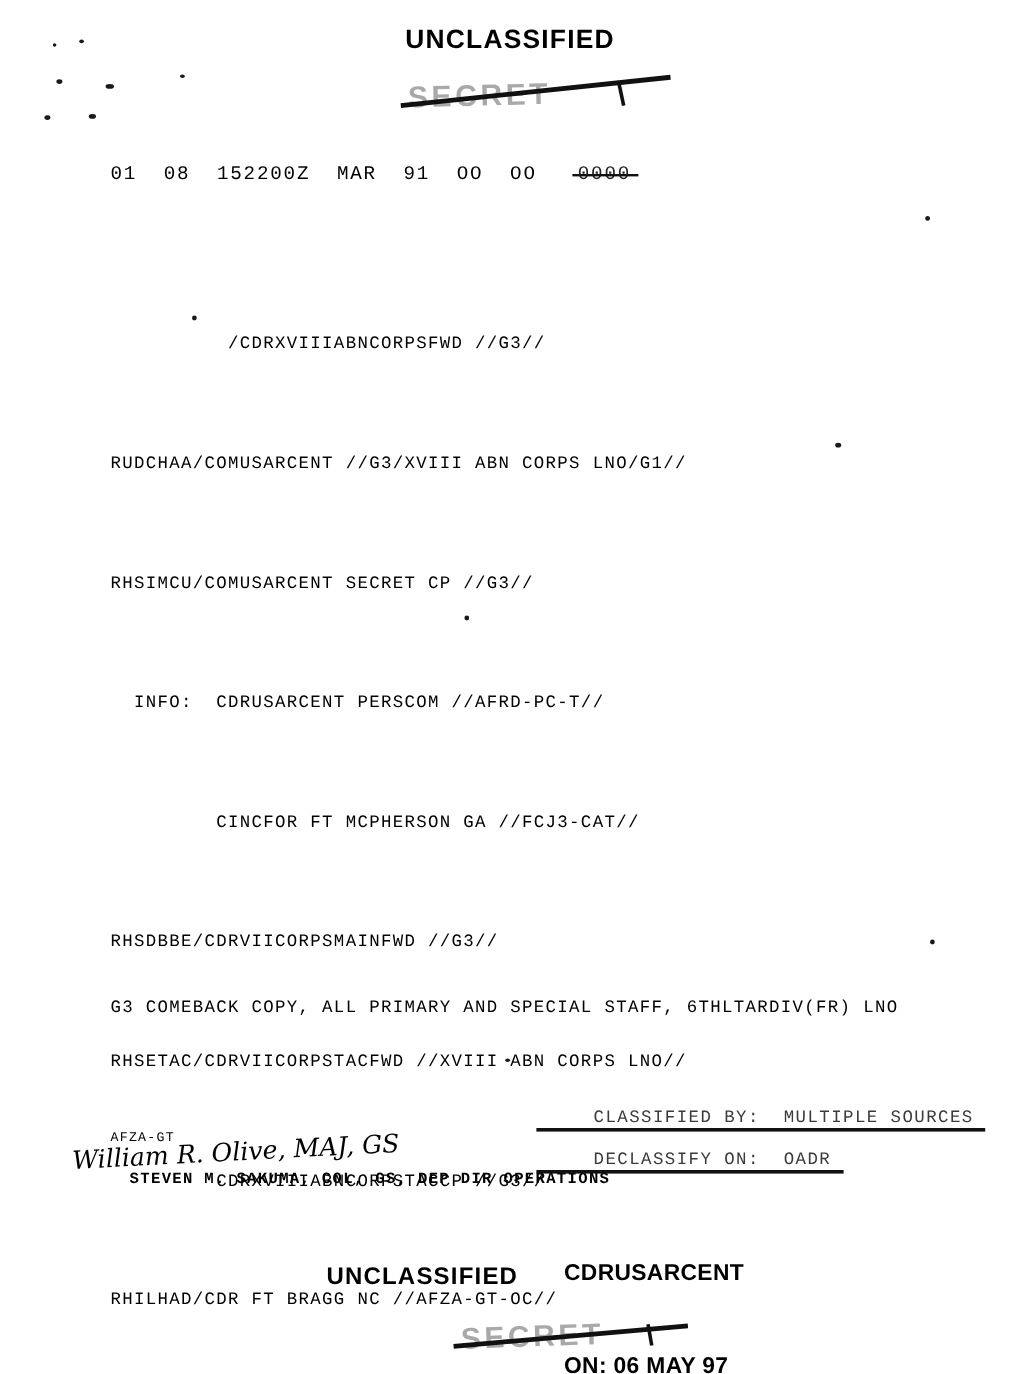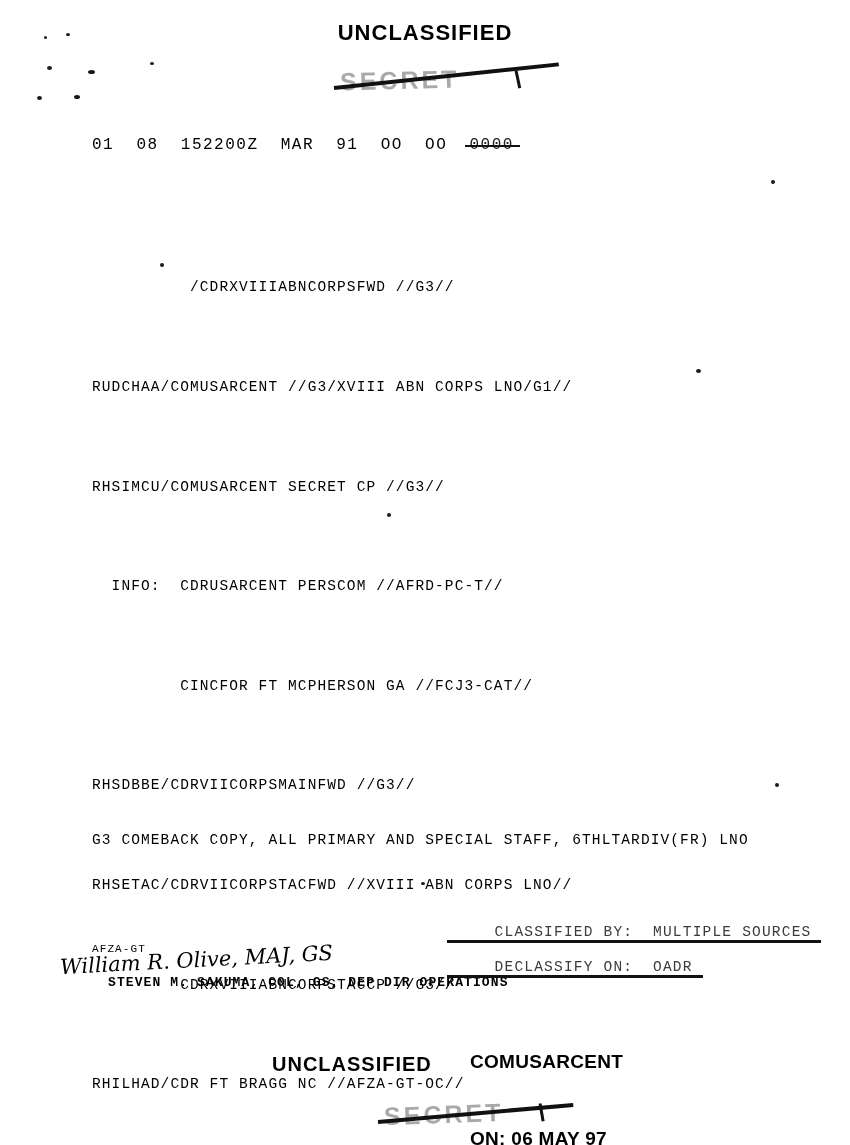--- a/index.html
+++ b/index.html
@@ -70,20 +70,21 @@
     position: absolute;
     top: 136px;
     left: 92px;
     font-size: 16px;
     letter-spacing: 1.5px;
     white-space: pre;
   }
   .dtg .struck {
     position: relative;
     color: #222;
+    margin-left: 12px;
   }
   .dtg .struck::after {
     content: "";
     position: absolute;
     left: -4px;
     right: -6px;
     top: 48%;
     height: 2.5px;
     background: #111;
   }
@@ -273,21 +274,21 @@
   <div class="auth a1">
     <span>CLASSIFIED BY:  MULTIPLE SOURCES</span>
     <span class="bar"></span>
   </div>
   <div class="auth a2">
     <span>DECLASSIFY ON:  OADR</span>
     <span class="bar"></span>
   </div>
 
   <div class="declass">
-    <div>COMUSARCENT</div>
+    <div>CDRUSARCENT</div>
     <div>ON: 06 MAY 97</div>
     
     
   </div>
 
   <div class="classif-bottom">UNCLASSIFIED</div>
 
   <div class="secret-stamp-bottom">
     <div class="txt">SECRET</div>
     <div class="strike" style="top:22px;left:0px;width:196px;height:4px;transform:rotate(-5deg);"></div>

